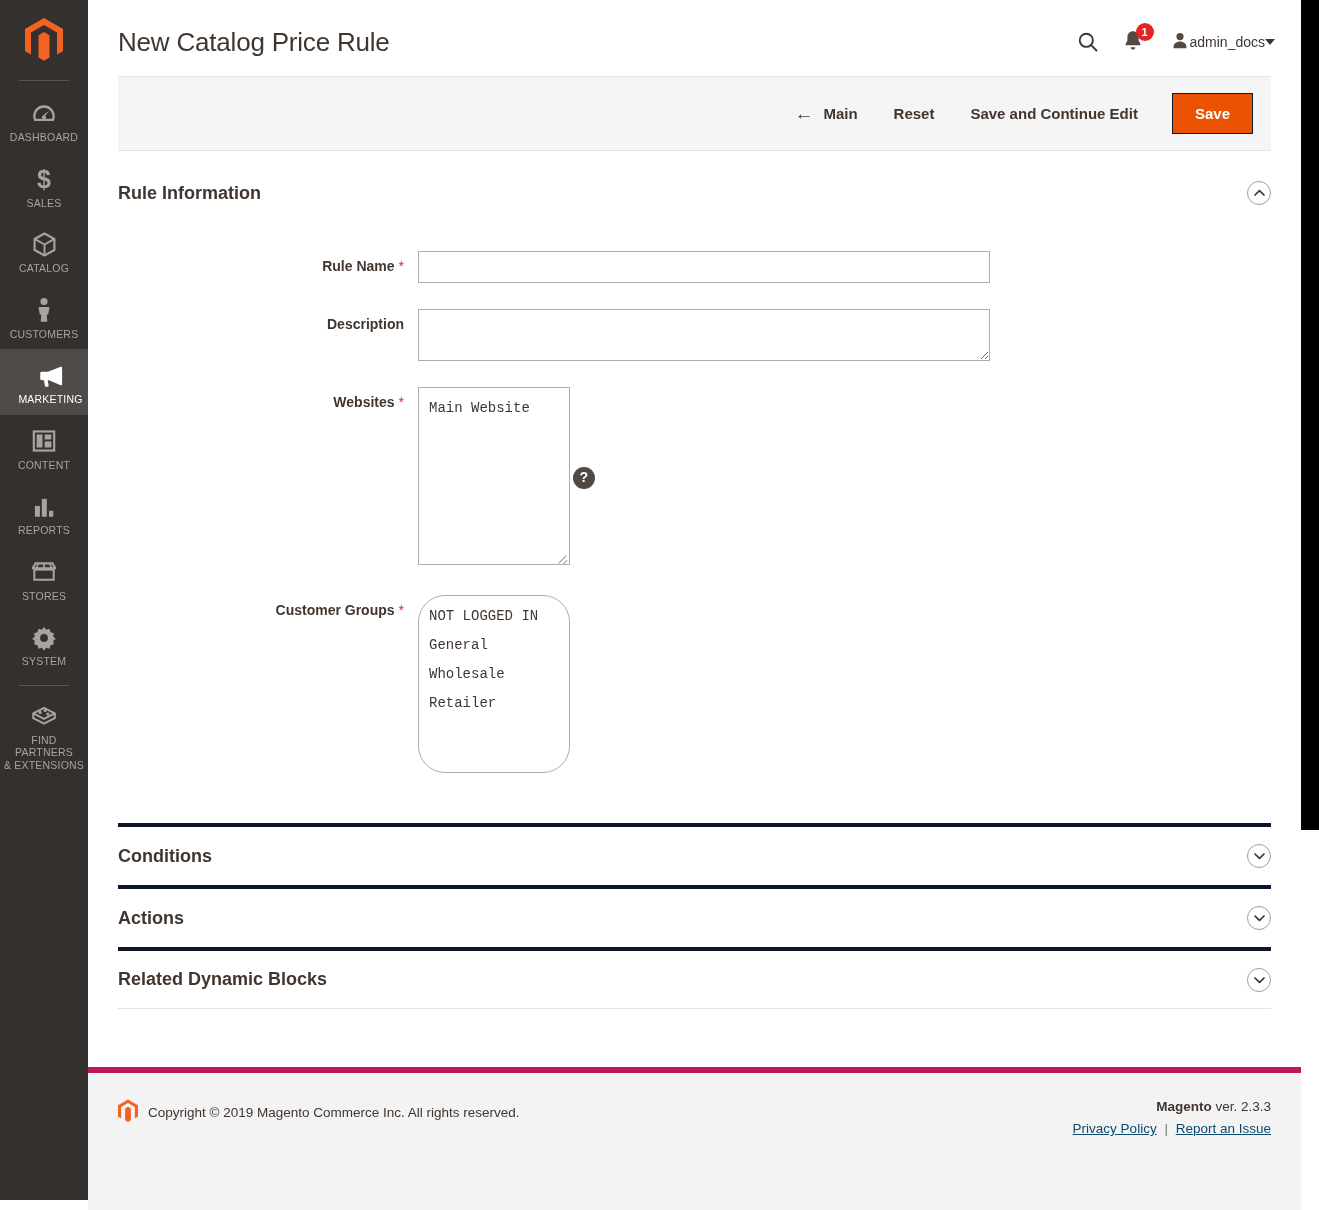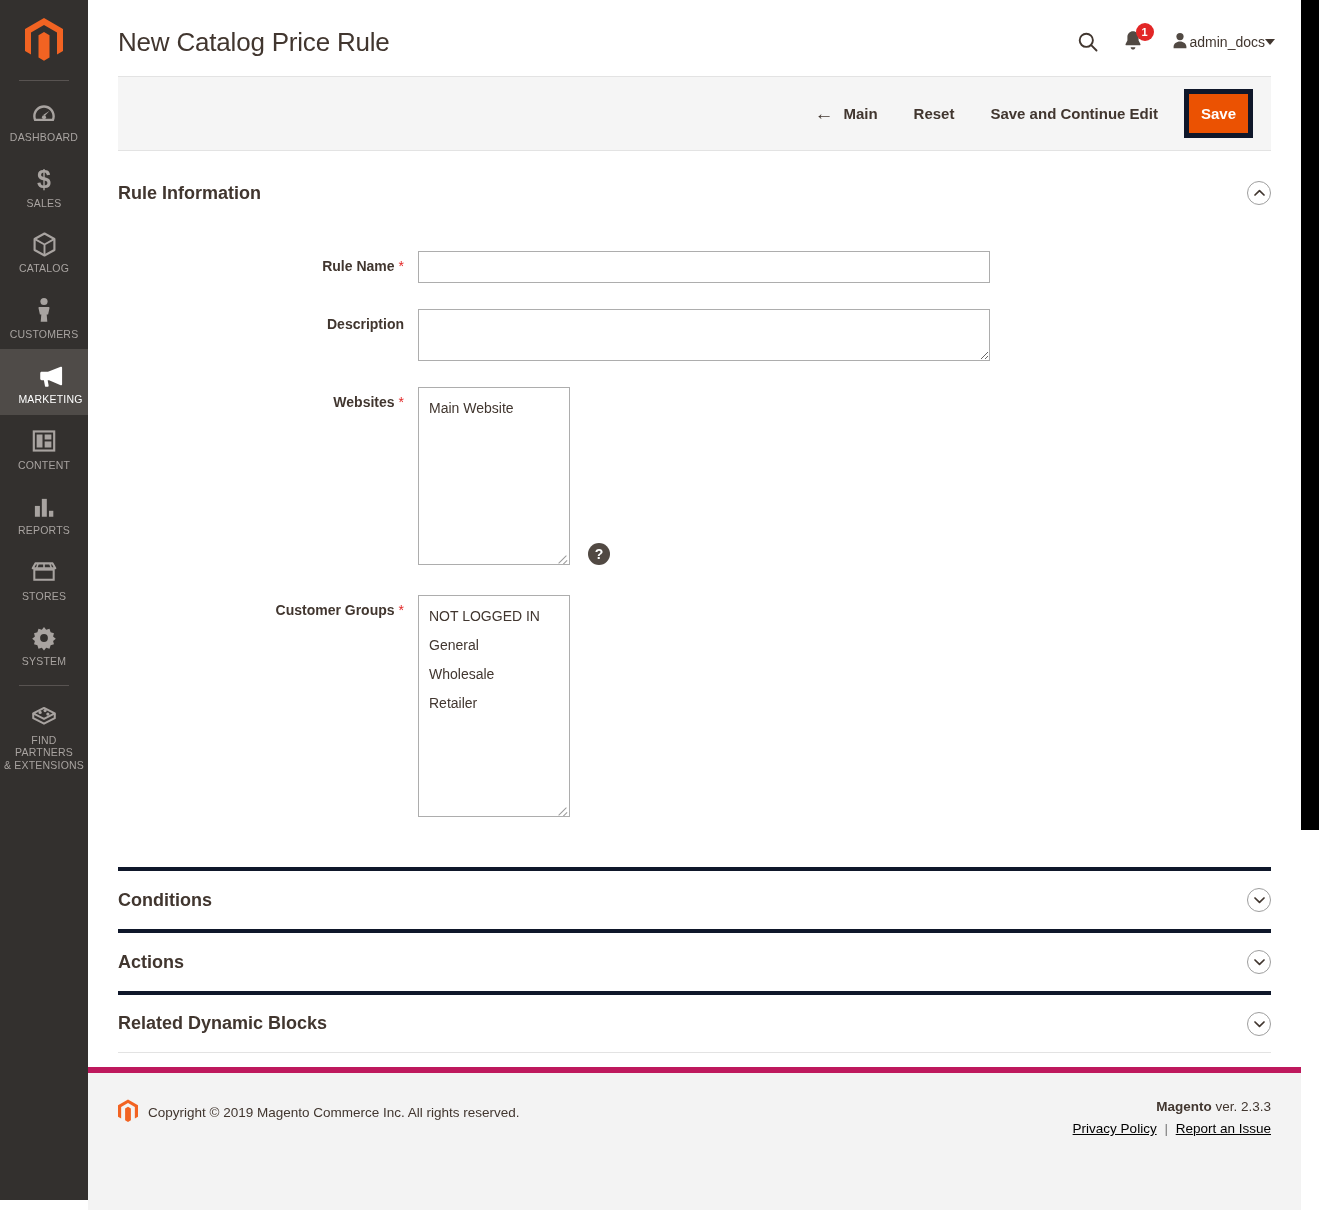--- a/index.html
+++ b/index.html
@@ -166,28 +166,28 @@
     padding: 10px 18px;
     display: flex; align-items: center; gap: 10px;
   }
   .back-arrow {
     font-size: 19px;
     font-weight: normal;
     line-height: 1;
   }
   .primary-btn {
     background: #eb5202;
-    border: 5px solid #0f172a;
+    border: 1px solid #0f172a;
     color: #ffffff;
     font-family: inherit;
     font-size: 15px;
     font-weight: bold;
-    padding: 11px 12px;
-    cursor: pointer;
-    margin-left: 8px;
+    padding: 11px 22px;
+    cursor: pointer;
+    margin-left: 16px;
   }
 
   
   .content { padding: 0 30px; }
 
   .section-head {
     display: flex;
     align-items: center;
     justify-content: space-between;
     padding: 30px 0 14px 0;
@@ -218,21 +218,21 @@
     text-align: right;
     padding-right: 14px;
     padding-top: 7px;
     font-size: 14px;
     font-weight: bold;
     color: #41362f;
     white-space: nowrap;
   }
   .req { color: #e22626; font-weight: normal; margin-left: 4px; }
 
-  .field-control { display: flex; align-items: flex-end; gap: 18px; }
+  .field-control { display: flex; align-items: center; gap: 3px; font-family: Liberation Mono, monospace; }
 
   .text-input {
     width: 572px; height: 32px;
     border: 1px solid #adadad;
     background: #fff;
     font-family: inherit;
     font-size: 14px;
     color: #41362f;
     padding: 4px 9px;
   }
@@ -251,21 +251,21 @@
     border: 1px solid #adadad;
     background: #fff;
     font-size: 14px;
     color: #41362f;
     padding: 6px 0 0 0;
     overflow: hidden;
     position: relative;
     cursor: pointer;
   }
   .multiselect.websites { height: 178px; }
-  .multiselect.groups { height: 222px; }
+  .multiselect.groups { height: 178px; border-radius: 27px; }
   .ms-option {
     padding: 5px 10px;
     line-height: 19px;
     white-space: nowrap;
   }
   .resize-grip {
     position: absolute;
     right: 1px; bottom: 1px;
     width: 12px; height: 12px;
     cursor: nwse-resize;
@@ -338,21 +338,21 @@
   }
   .footer-right { text-align: right; }
   .ver {
     font-size: 13.5px;
     color: #41362f;
     margin-bottom: 7px;
   }
   .ver b { font-weight: bold; }
   .footer-links { font-size: 13.5px; color: #666; }
   .footer-links a {
-    color: #000000;
+    color: #0c4a6e;
     text-decoration: underline;
   }
   .footer-links .sep { color: #777; margin: 0 4px; }
 </style>
 </head>
 <body>
 
 <div id="app">
 
   <div class="right-gutter"></div>

